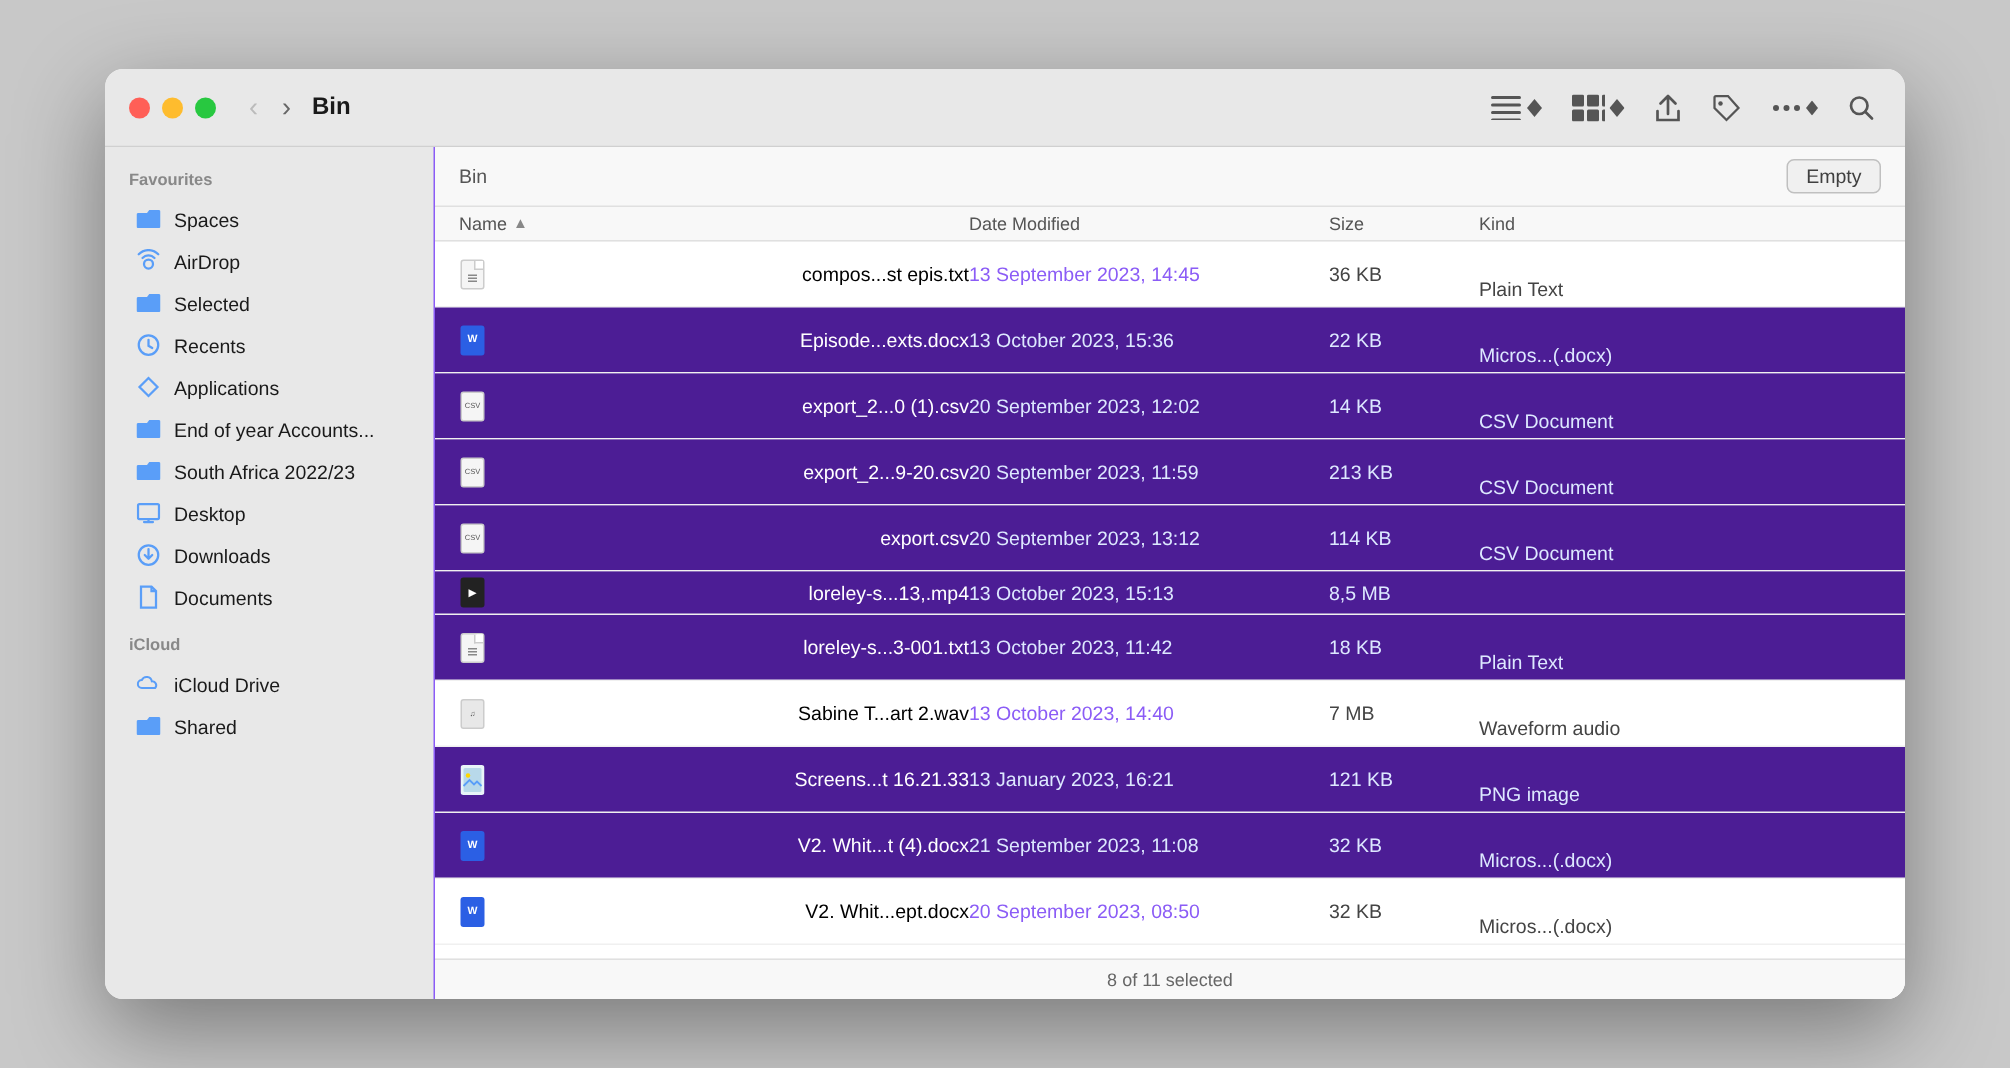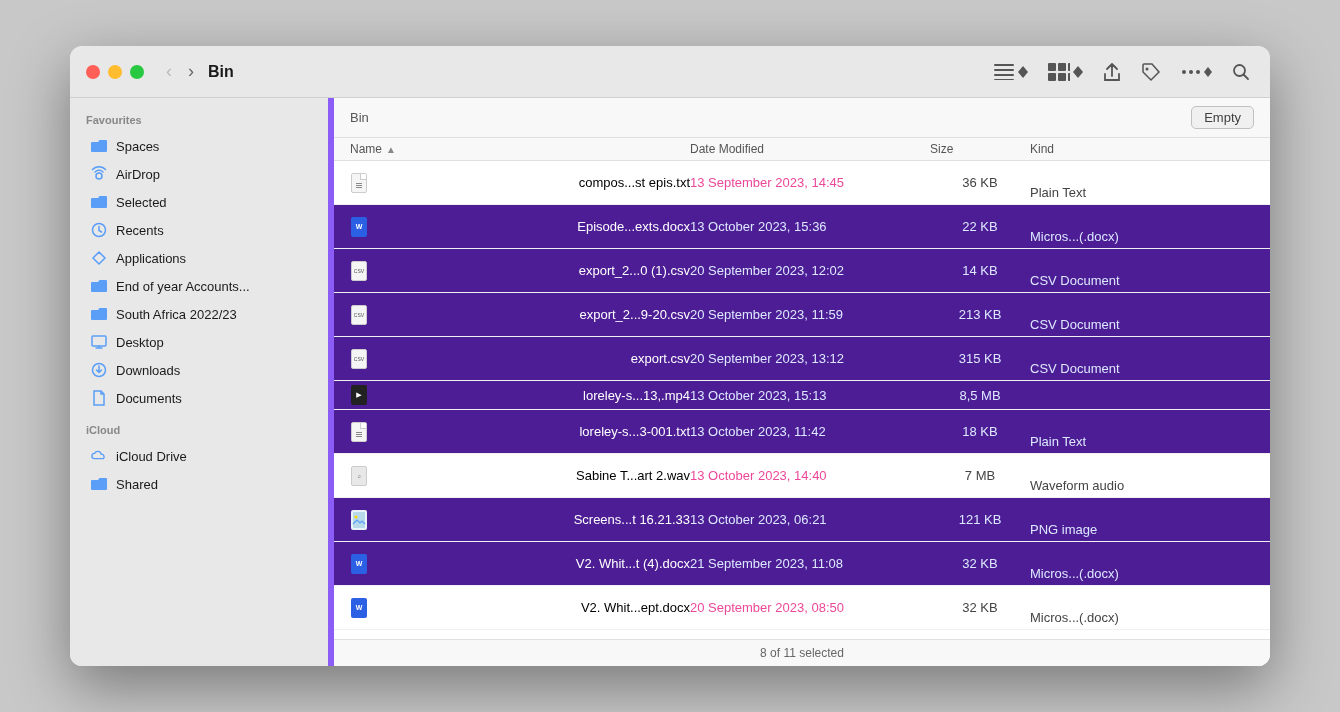--- a/index.html
+++ b/index.html
@@ -81,23 +81,23 @@
       display: flex;
       align-items: center;
       gap: 2px;
     }
     .window-body {
       display: flex;
       flex: 1;
       overflow: hidden;
     }
     .sidebar {
-      width: 264px;
+      width: 220px;
       background: #e8e8e8;
-      border-right: 6px solid #8b5cf6;
+      border-right: 1px solid #8b5cf6;
       padding: 16px 0;
       overflow-y: auto;
       flex-shrink: 0;
     }
     .sidebar-section-label {
       font-size: 11px;
       font-weight: 600;
       color: #888;
       padding: 0 16px 6px 16px;
       text-transform: none;
@@ -204,22 +204,22 @@
       justify-content: space-between;
     }
     .file-icon {
       width: 18px;
       height: 20px;
       display: flex;
       align-items: center;
       justify-content: center;
       flex-shrink: 0;
     }
-    .cell-date { color: #ec4899; font-size: 13px; }
-    .cell-size { color: #444; font-size: 13px; text-align: center; }
+    .cell-date { color: #8b5cf6; font-size: 13px; }
+    .cell-size { color: #444; font-size: 13px; }
     .cell-kind { color: #444; font-size: 13px; margin-top: 20px; }
     .status-bar {
       padding: 6px 16px;
       background: #f8f8f8;
       border-top: 1px solid #e0e0e0;
       text-align: center;
       font-size: 12px;
       color: #666;
       flex-shrink: 0;
     }
@@ -521,21 +521,21 @@
     <div class="cell-kind">CSV Document</div>
   </div>
             <div class="table-row selected">
     <div class="file-name-cell">
       <div class="file-icon">
                   <div style="width:16px;height:20px;background:#f5f5f5;border:1px solid #ccc;border-radius:2px;display:flex;align-items:center;justify-content:center;font-size:5px;color:#555;">CSV</div>
                 </div>
       <span>export.csv</span>
     </div>
     <div class="cell-date">20 September 2023, 13:12</div>
-    <div class="cell-size">315 KB</div>
+    <div class="cell-size">114 KB</div>
     <div class="cell-kind">CSV Document</div>
   </div>
             <div class="table-row selected">
     <div class="file-name-cell">
       <div class="file-icon">
                   <div style="width:16px;height:20px;background:#222;border-radius:2px;display:flex;align-items:center;justify-content:center;color:white;font-size:7px;">▶</div>
                 </div>
       <span>loreley-s...13,.mp4</span>
     </div>
     <div class="cell-date">13 October 2023, 15:13</div>
@@ -575,21 +575,21 @@
       <div class="file-icon">
                   <svg width="16" height="20" viewBox="0 0 16 20">
                     <rect width="16" height="20" rx="2" fill="#e8f4f8"></rect>
                     <rect x="2" y="2" width="12" height="16" rx="1" fill="#b8d9ea"></rect>
                     <path d="M2 14l4-4 3 3 2-2 3 3" stroke="#5a9ef8" stroke-width="1.2" fill="none"></path>
                     <circle cx="5" cy="7" r="1.5" fill="#ffd700"></circle>
                   </svg>
                 </div>
       <span>Screens...t 16.21.33</span>
     </div>
-    <div class="cell-date">13 October 2023, 06:21</div>
+    <div class="cell-date">13 January 2023, 16:21</div>
     <div class="cell-size">121 KB</div>
     <div class="cell-kind">PNG image</div>
   </div>
             <div class="table-row selected">
     <div class="file-name-cell">
       <div class="file-icon">
                   <div style="width:16px;height:20px;background:#2b5fe4;border-radius:2px;display:flex;align-items:center;justify-content:center;color:white;font-size:7px;font-weight:bold;">W</div>
                 </div>
       <span>V2. Whit...t (4).docx</span>
     </div>

